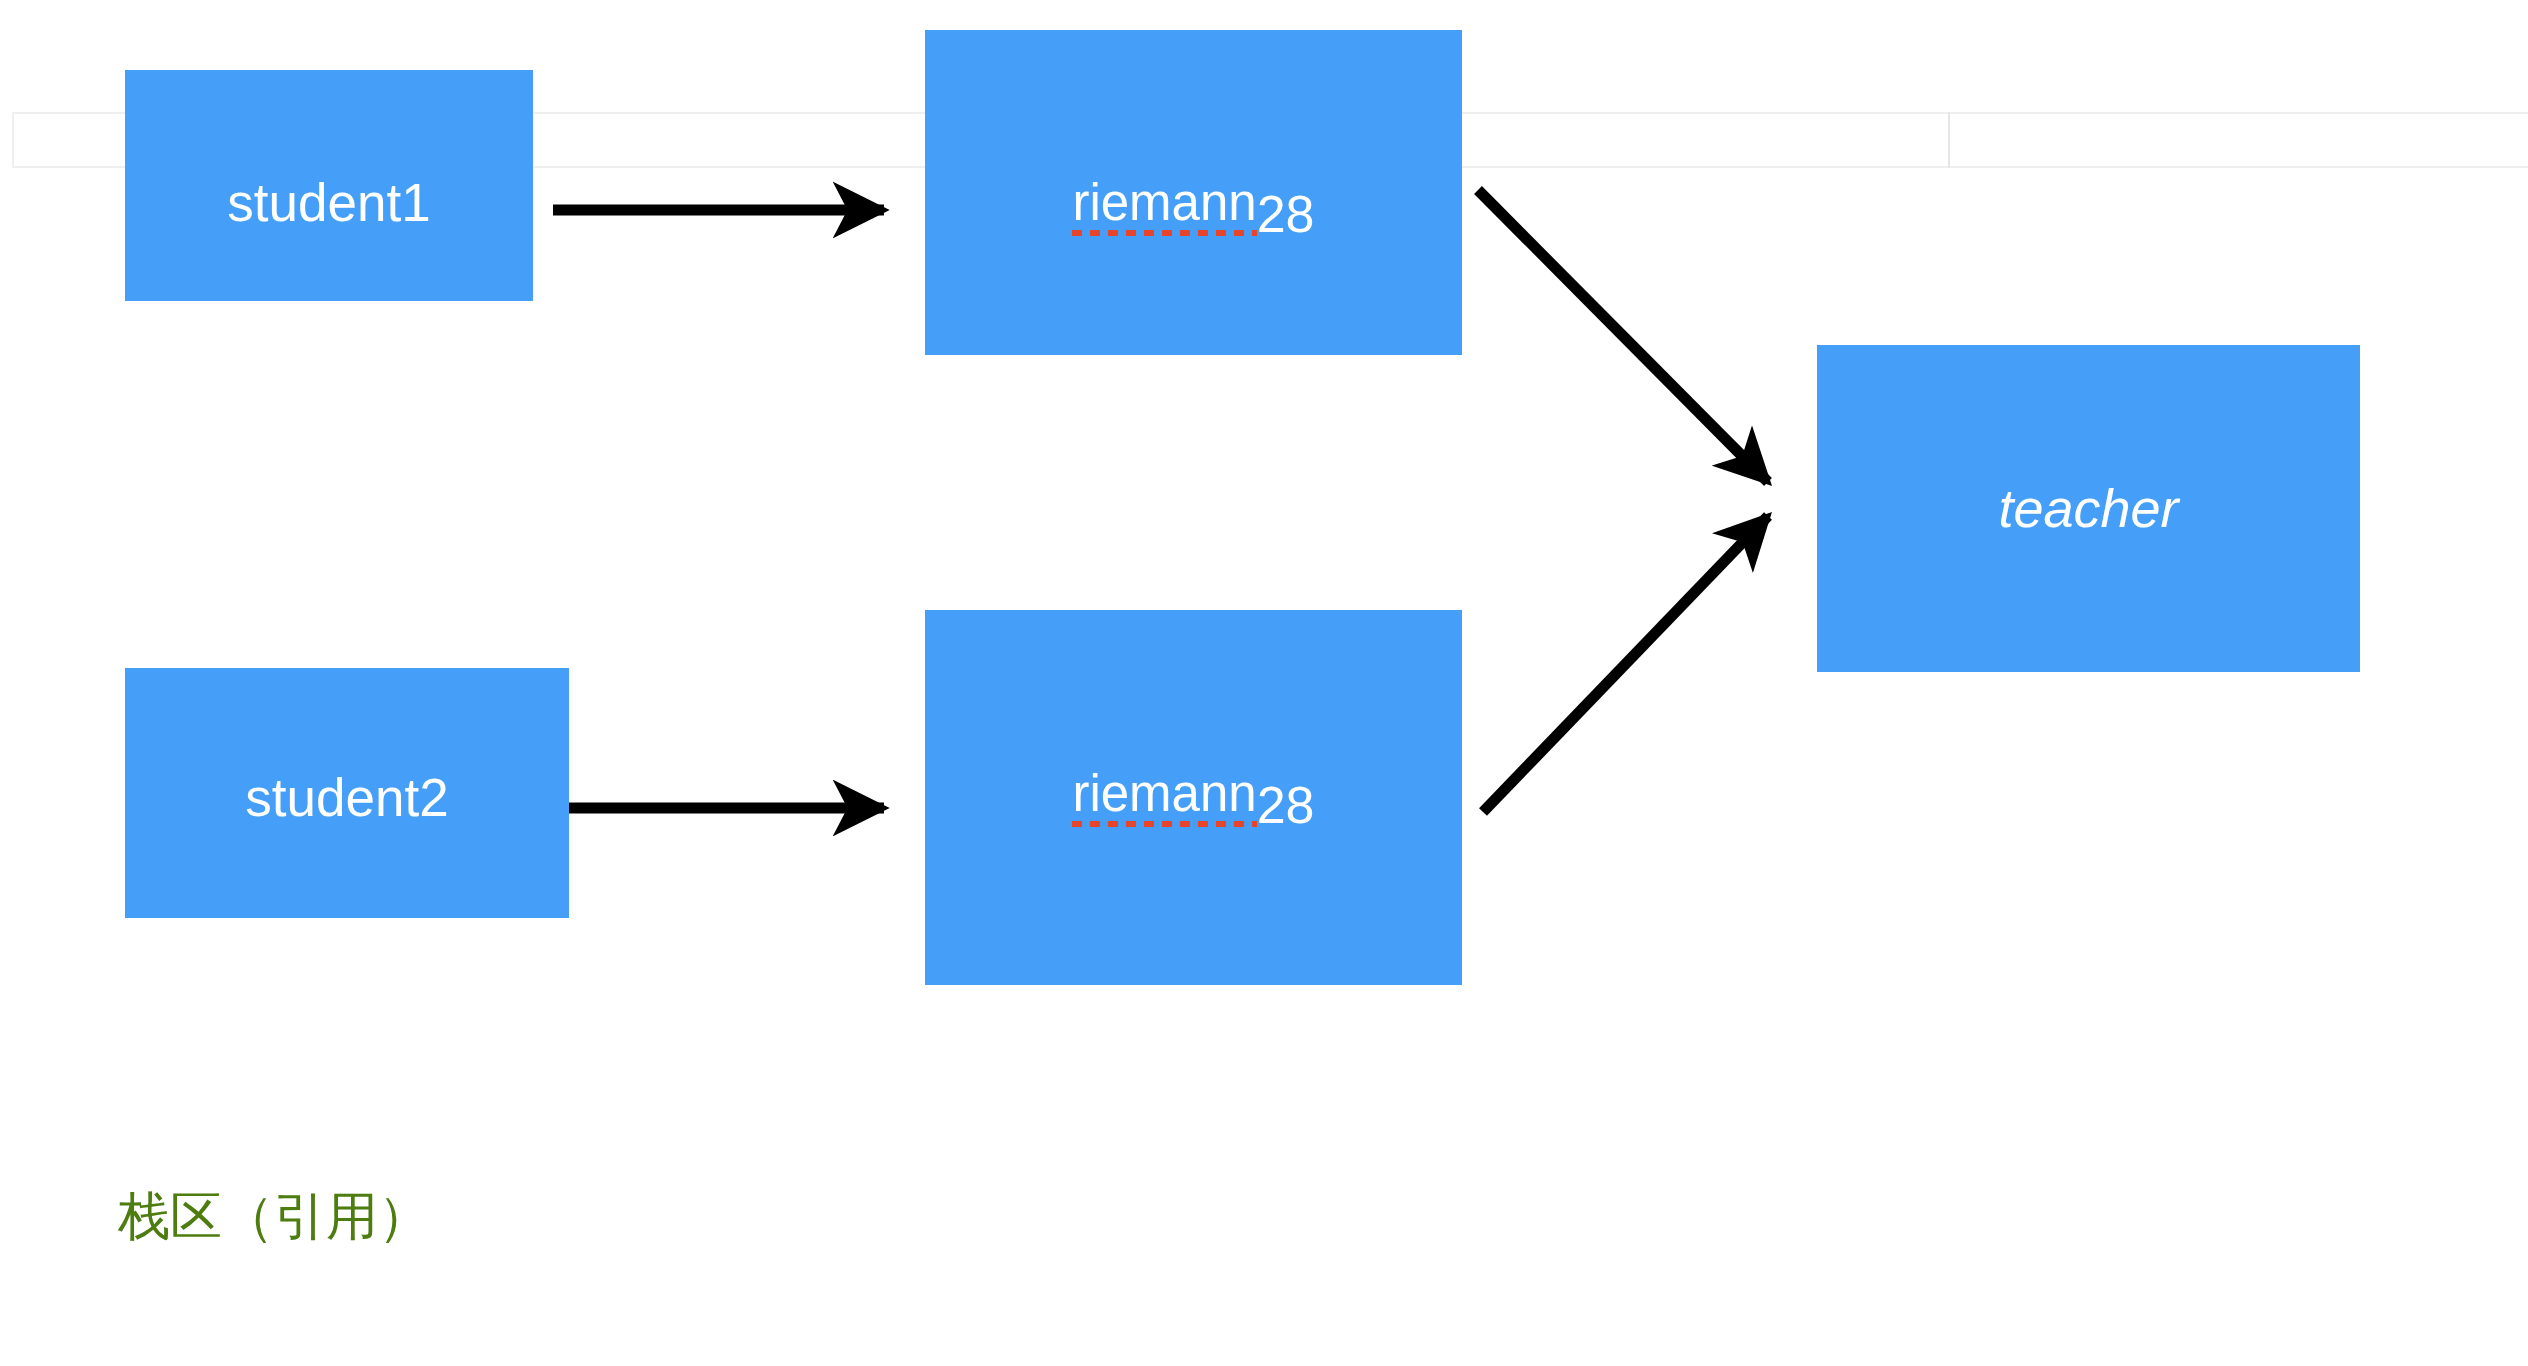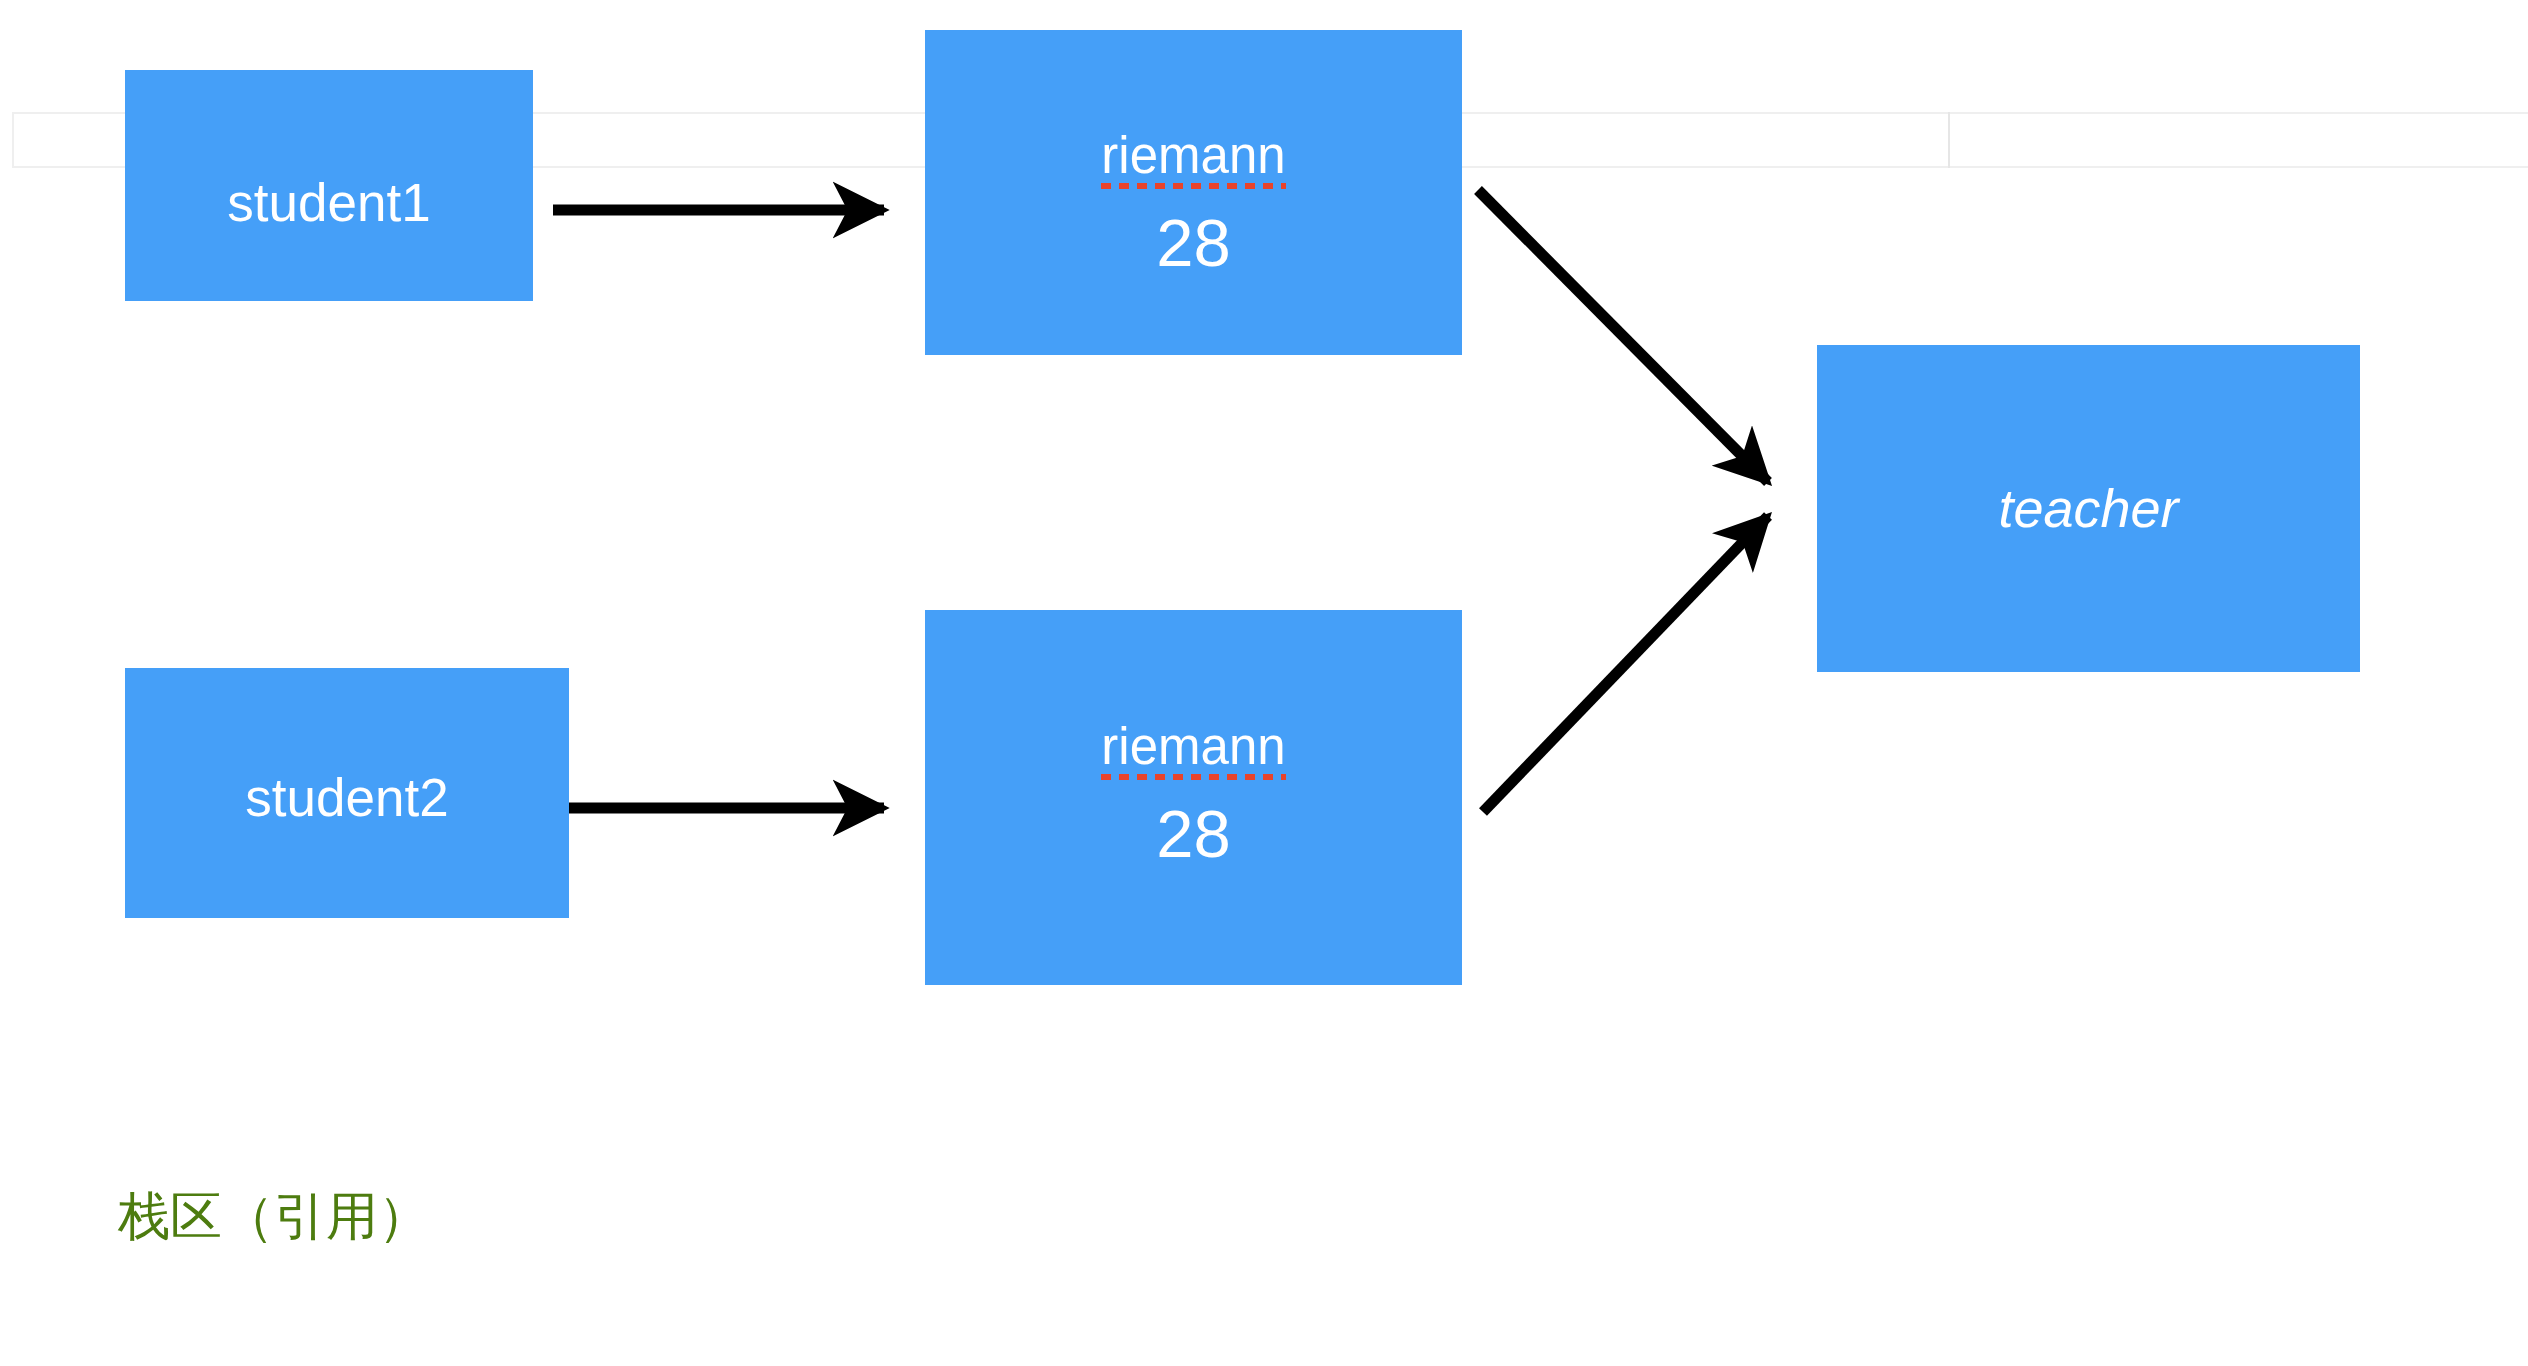--- a/index.html
+++ b/index.html
@@ -60,21 +60,21 @@
   #node-student1 { left: 125px;  top: 70px;  width: 408px; height: 231px; }
   #node-student1 .node-label { font-size: 53px; margin-top: 34px; text-align: center; }
 
   #node-student2 { left: 125px;  top: 668px; width: 444px; height: 250px; }
   #node-student2 .node-label { font-size: 53px; margin-top: 10px; }
 
   #node-obj1 { left: 925px; top: 30px;  width: 537px; height: 325px; }
   #node-obj2 { left: 925px; top: 610px; width: 537px; height: 375px; }
   #node-obj1 .obj-stack, #node-obj2 .obj-stack {
     display: flex;
-    flex-direction: column;
+    flex-direction: row;
     align-items: center;
   }
   #node-obj1 .obj-stack { margin-top: 22px; }
   #node-obj2 .obj-stack { margin-top: -6px; }
   .obj-name {
     font-size: 51px;
     position: relative;
     padding-bottom: 2px;
   }
   .obj-name::after {
@@ -82,21 +82,21 @@
     position: absolute;
     left: 0;
     right: 0;
     bottom: -4px;
     height: 6px;
     background-image: linear-gradient(to right, #E8432B 0, #E8432B 10px, transparent 10px, transparent 18px);
     background-size: 18px 6px;
     background-repeat: repeat-x;
   }
   .obj-value {
-    font-size: 67px;
+    font-size: 52px;
     margin-top: 22px;
   }
 
   #node-teacher { left: 1817px; top: 345px; width: 543px; height: 327px; }
   #node-teacher .node-label { font-size: 54px; font-style: italic; }
 
   
   #arrow-layer {
     position: absolute;
     left: 0;

